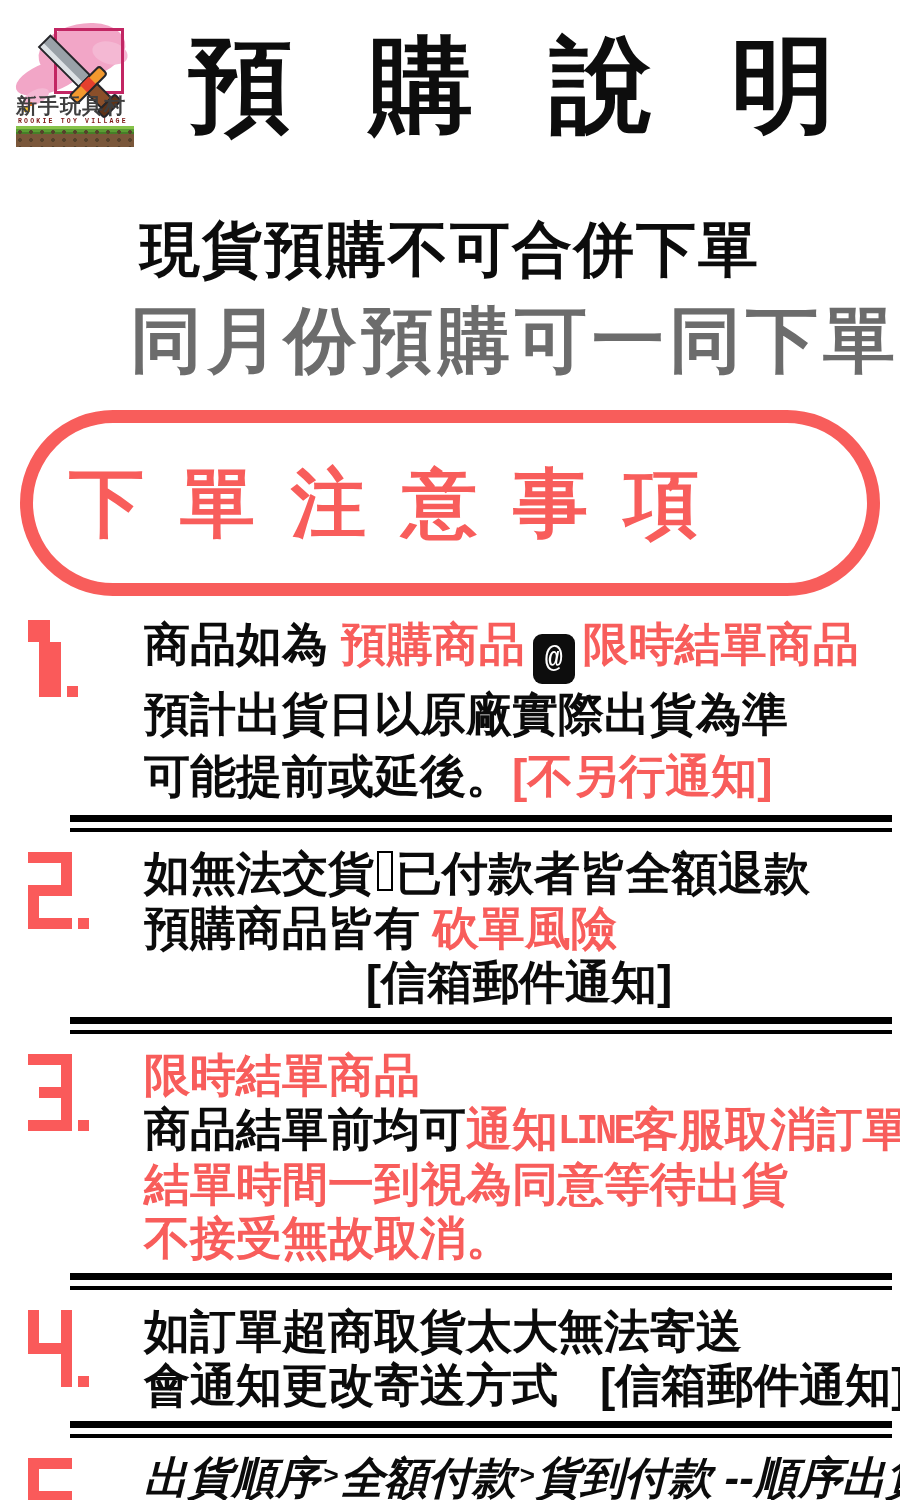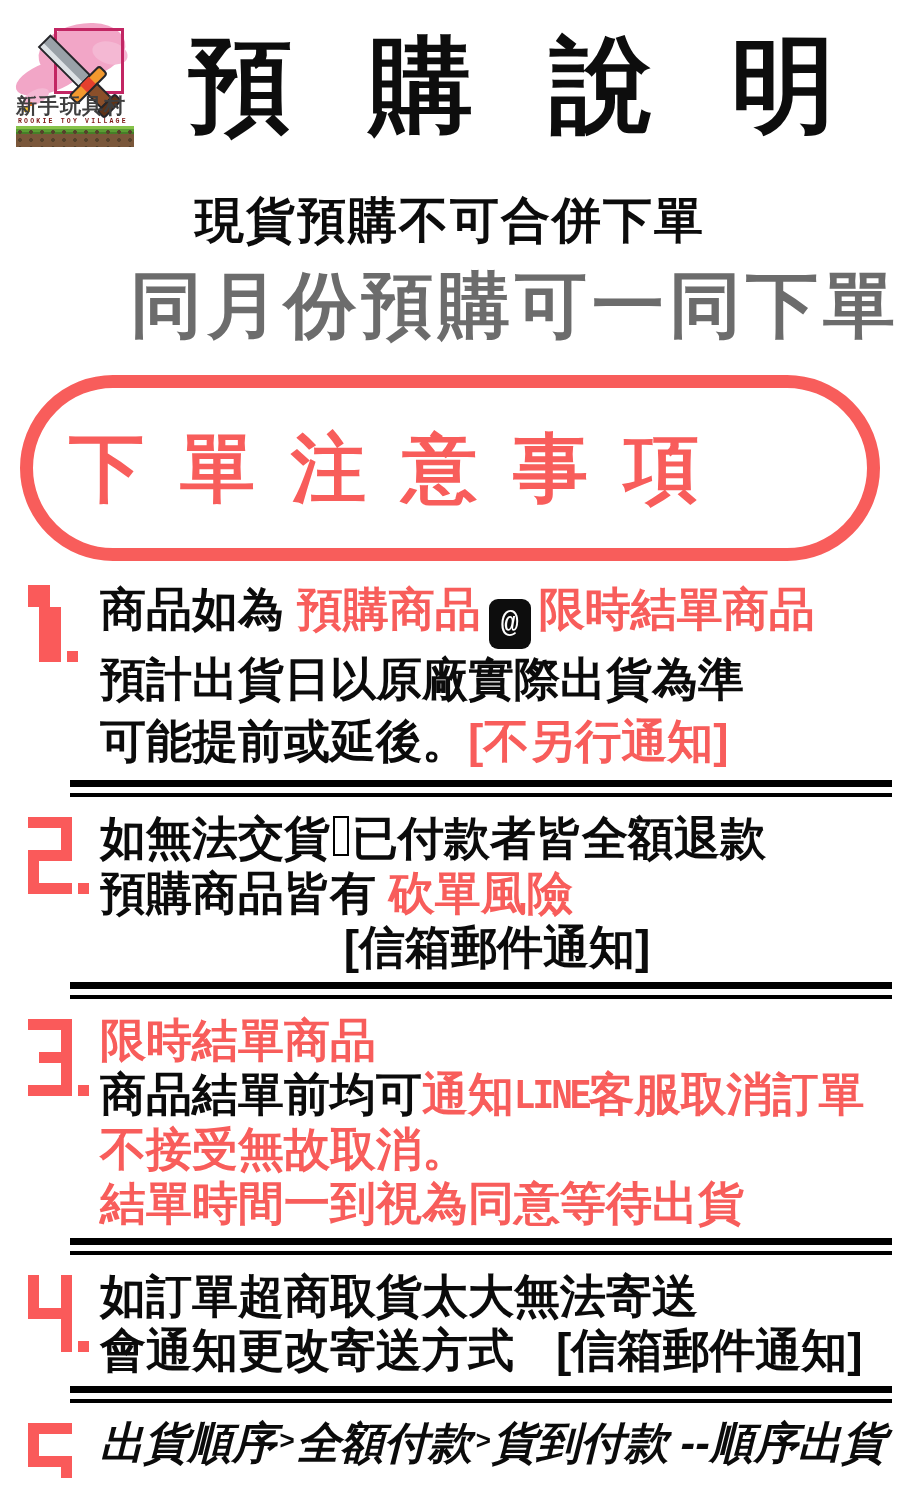--- a/index.html
+++ b/index.html
@@ -30,39 +30,39 @@
   .grass{position:absolute;left:0;top:108px;width:118px;height:21px;
     background-image:
       radial-gradient(circle at 4px 3px,#55412b 1.6px,rgba(0,0,0,0) 2.2px),
       linear-gradient(180deg,#86c249 0 3px,#5a9c33 3px 6px,#467f27 6px 8px,#7a573a 8px 21px);
     background-size:11px 8px,100% 100%;
     background-position:0 11px,0 0;
     background-repeat:repeat,no-repeat;}
   .title{flex:1;text-align:center;font-size:104px;font-weight:900;color:#0d0d0d;
     letter-spacing:.74em;padding-left:.5em;line-height:1.22;white-space:nowrap;}
   
-  .sub1{margin-top:44px;text-align:center;font-size:49px;font-weight:800;color:#0c0c0c;
+  .sub1{margin-top:68px;text-align:center;font-size:60px;font-weight:800;color:#0c0c0c;
     letter-spacing:2px;line-height:1;white-space:nowrap;}
   .sub2{margin-top:24px;text-align:right;font-size:72px;font-weight:600;color:var(--gray);
     letter-spacing:5px;line-height:1;white-space:nowrap;}
   
   .notice{margin:34px 20px 0;height:160px;border:13px solid var(--red);border-radius:95px;
     display:flex;align-items:center;justify-content:flex-start;}
   .notice span{font-size:75px;font-weight:700;color:var(--red);letter-spacing:.48em;
     padding-left:.48em;white-space:nowrap;line-height:1;}
   
   .items{margin-top:14px;}
   .item{display:flex;align-items:flex-start;padding:4px 0;}
   .num{width:100px;padding:6px 0 0 28px;box-sizing:border-box;display:flex;align-items:flex-end;gap:6px;flex-shrink:0;}
   .digit{display:grid;grid-auto-rows:11px;}
   .digit i{display:block;width:11px;height:11px;}
   .digit i.px{background:var(--num-red);}
   .period{display:block;width:11px;height:11px;background:var(--num-red);}
   .itembody{flex:1;min-width:0;padding-right:6px;}
-  .line{font-size:46px;font-weight:600;line-height:1.18;color:var(--black);white-space:nowrap;}
+  .line{font-size:46px;font-weight:600;line-height:1.18;color:var(--black);white-space:nowrap;margin-left:44px;}
   .item-1 .line{line-height:1.34;}
   .line.center{text-align:center;}
   .seg-red{color:var(--red);}
   .seg-black{color:var(--black);}
   .gap-before{margin-left:42px;}
   .at-box{display:inline-flex;width:42px;height:50px;background:#0d0d0d;color:#fff;border-radius:9px;
     align-items:center;justify-content:center;font:700 30px "Liberation Mono","DejaVu Sans Mono",monospace;
     margin:0 8px;vertical-align:-7px;}
   .tofu{display:inline-block;width:12px;height:36px;border:2.5px solid #000;margin:0 3px;vertical-align:-2px;}
   .latin-pixel{font:700 36px "Liberation Mono","DejaVu Sans Mono",monospace;letter-spacing:-3px;
@@ -214,22 +214,22 @@
             <i class="px"></i>
             <i class="px"></i>
             <i class="px"></i>
             <i class="px"></i>
           </span>
           <span class="period"></span>
         </div>
         <div class="itembody">
           <div class="line"><span class="seg-red">限時結單商品</span></div>
           <div class="line"><span class="seg-black">商品結單前均可</span><span class="seg-red">通知</span><span class="latin-pixel">LINE</span><span class="seg-red">客服取消訂單</span></div>
+          <div class="line"><span class="seg-red">結單時間一到視為同意等待出貨</span></div>
           <div class="line"><span class="seg-red">不接受無故取消。</span></div>
-          <div class="line"><span class="seg-red">結單時間一到視為同意等待出貨</span></div>
         </div>
       </div>
       <div class="divider"></div>
       <div class="item item-4">
         <div class="num">
           <span class="digit" style="grid-template-columns: repeat(4, 11px);">
             <i class="px"></i>
             <i></i>
             <i></i>
             <i class="px"></i>

